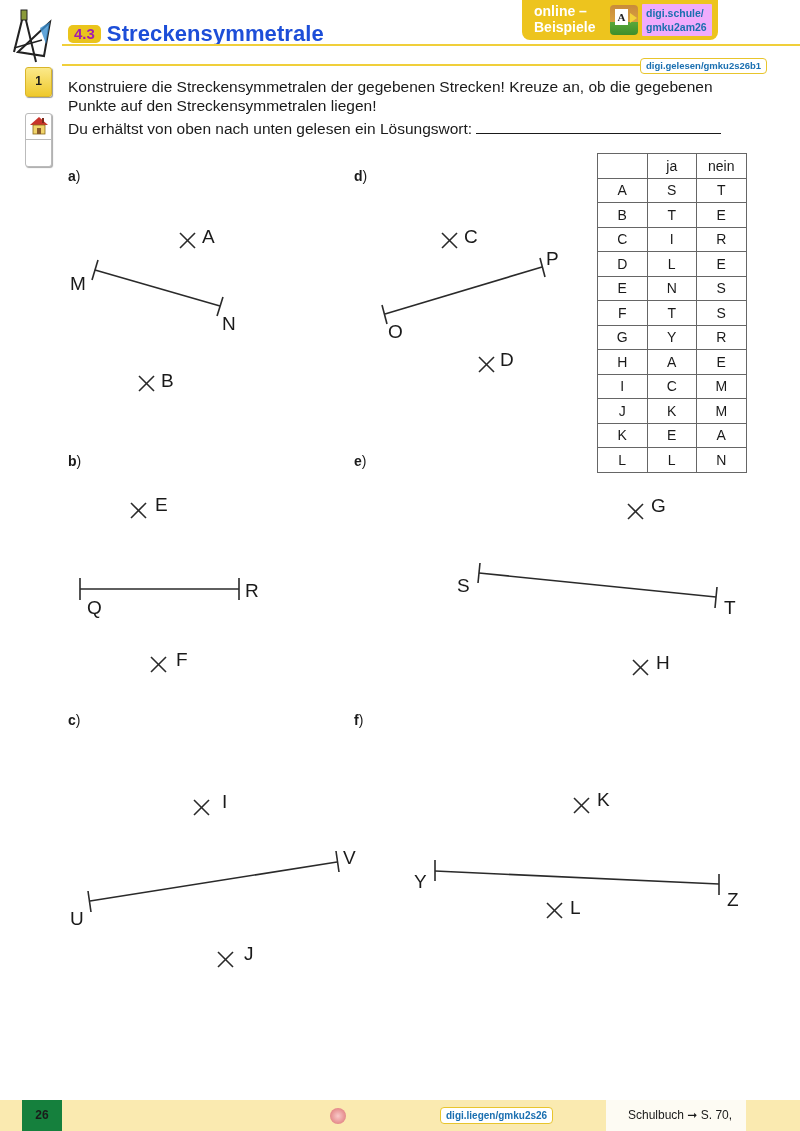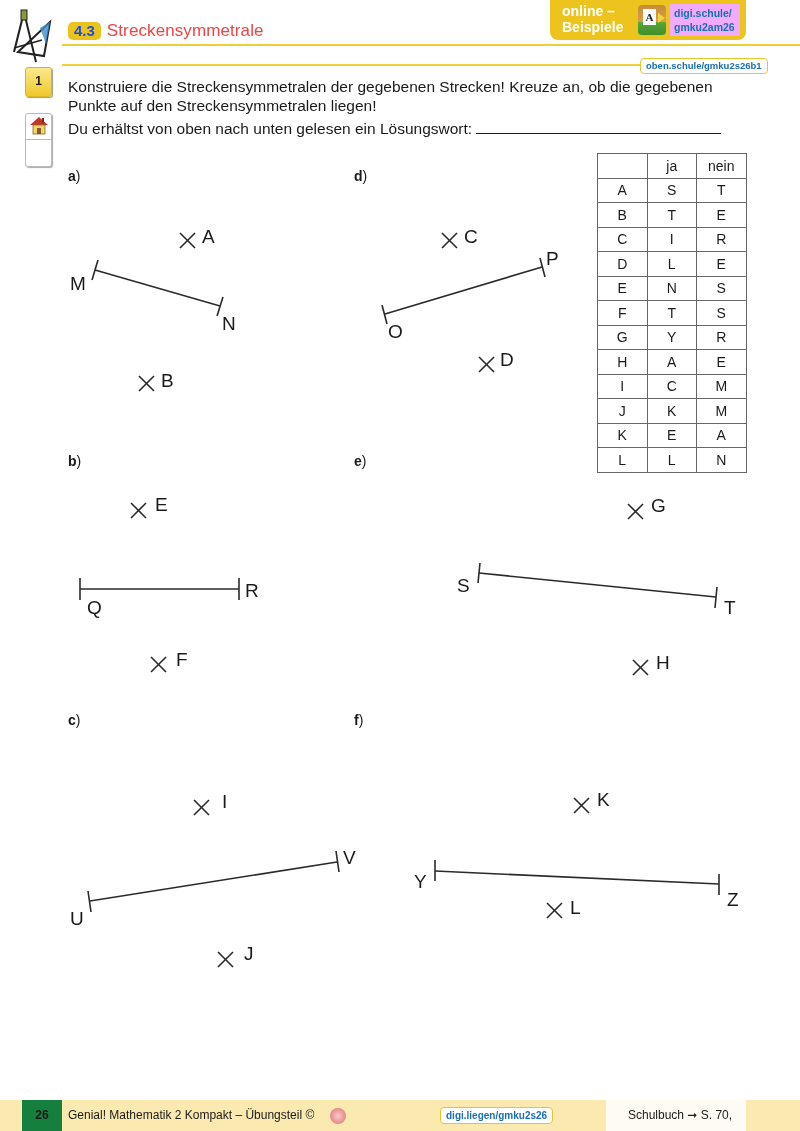--- a/index.html
+++ b/index.html
@@ -2,26 +2,26 @@
 <html><head>
 <meta charset="utf-8">
 <style>
   * { box-sizing: border-box; margin: 0; padding: 0; }
   html, body { width: 800px; height: 1131px; background: #ffffff; overflow: hidden; }
   body { position: relative; font-family: "Liberation Sans", "DejaVu Sans", sans-serif; color: #1a1a1a; }
 
   
   .logo { position: absolute; left: 10px; top: 8px; width: 46px; height: 58px; }
   .chapter { position: absolute; left: 68px; top: 21px; display: flex; align-items: center; }
-  .chapter-num { background: #eac41c; color: #1d4ed8; font-weight: bold; font-size: 15px; padding: 1px 6px; border-radius: 5px; line-height: 16px; }
-  .chapter-title { color: #ef4444; font-weight: normal; font-size: 17px; margin-left: 6px; letter-spacing: 0.1px; }
+  .chapter-num { background: #eac41c; color: #a21caf; font-weight: bold; font-size: 15px; padding: 1px 6px; border-radius: 5px; line-height: 16px; }
+  .chapter-title { color: #1d4ed8; font-weight: bold; font-size: 22px; margin-left: 6px; letter-spacing: 0.1px; }
   .rule-top { position: absolute; left: 62px; top: 44px; width: 740px; height: 2px; background: #f0cf3a; }
   .rule-top2 { position: absolute; left: 62px; top: 64px; width: 580px; height: 2px; background: #f0cf3a; }
 
-  .online-box { position: absolute; left: 550px; top: 0; width: 196px; height: 40px; background: #edc41e; border-radius: 0 0 8px 8px; }
+  .online-box { position: absolute; left: 522px; top: 0; width: 196px; height: 40px; background: #edc41e; border-radius: 0 0 8px 8px; }
   .online-text { position: absolute; left: 12px; top: 3px; color: #fff; font-weight: bold; font-size: 14px; line-height: 16px; }
   .online-icon { position: absolute; left: 88px; top: 5px; width: 28px; height: 30px; border-radius: 4px; background: linear-gradient(180deg,#c88b3a 0%,#d9a040 55%,#5aa83a 56%,#3e8e2a 100%); }
   .online-icon .a { position: absolute; left: 5px; top: 4px; width: 13px; height: 16px; background:#fff; font-size: 11px; font-weight:bold; color:#222; text-align:center; line-height:16px; font-family: "Liberation Serif", serif; }
   .online-icon .arr { position: absolute; right: 1px; top: 8px; width: 0; height: 0; border-left: 7px solid #f3d23a; border-top: 5px solid transparent; border-bottom: 5px solid transparent; }
   .online-link { position: absolute; left: 120px; top: 4px; width: 70px; height: 32px; background: #f0abfc; border-radius: 1px; color: #1a6fb0; font-weight: bold; font-size: 10.5px; line-height: 14px; padding: 2px 4px; }
 
   .digi-tag { position: absolute; left: 640px; top: 58px; height: 16px; padding: 0 5px; border: 1px solid #e8c52c; border-radius: 4px; background: #fff; color: #1a6fb0; font-weight: bold; font-size: 9.5px; line-height: 14px; }
 
   
   .task-num { position: absolute; left: 25px; top: 67px; width: 27px; height: 30px; background: linear-gradient(180deg,#fbe98a 0%,#efc92c 100%); border: 1px solid #d9b52a; border-radius: 3px; box-shadow: 1px 1px 1px #999; font-weight: bold; font-size: 12px; text-align: center; line-height: 26px; }
@@ -83,21 +83,21 @@
   <div class="online-icon">
     <div class="a">A</div>
     <div class="arr"></div>
   </div>
   <a class="online-link">
     <div>digi.schule/</div>
     <div>gmku2am26</div>
   </a>
 </div>
 
-<a class="digi-tag">oben.schule/gmku2s26b1</a>
+<a class="digi-tag">digi.gelesen/gmku2s26b1</a>
 
 <div class="task-num">1</div>
 <div class="homework">
   <svg class="house" viewBox="0 0 20 20">
     <polygon points="10,1 1,9 19,9" fill="#c8332a"></polygon>
     <rect x="4" y="9" width="12" height="9" fill="#f1d46a" stroke="#8a6a1a" stroke-width="0.8"></rect>
     <rect x="8" y="12" width="4" height="6" fill="#8a5a2a"></rect>
     <rect x="13" y="2" width="2" height="5" fill="#7a2a1a"></rect>
   </svg>
   <div class="div"></div>
@@ -301,17 +301,16 @@
   <text x="343" y="864">V</text>
 
   <text x="597" y="806">K</text>
   <text x="570" y="914">L</text>
   <text x="414" y="888">Y</text>
   <text x="727" y="906">Z</text>
 </svg>
 
 <div class="footer">
   <div class="pnum">26</div>
-  <div class="title">Genial! Mathematik 2 Kompakt – Übungsteil ©</div>
   <div class="stamp"></div>
   <a class="digi">digi.liegen/gmku2s26</a>
   <div class="sb">Schulbuch ➞ S. 70, 71</div>
 </div>
 
 </body></html>

